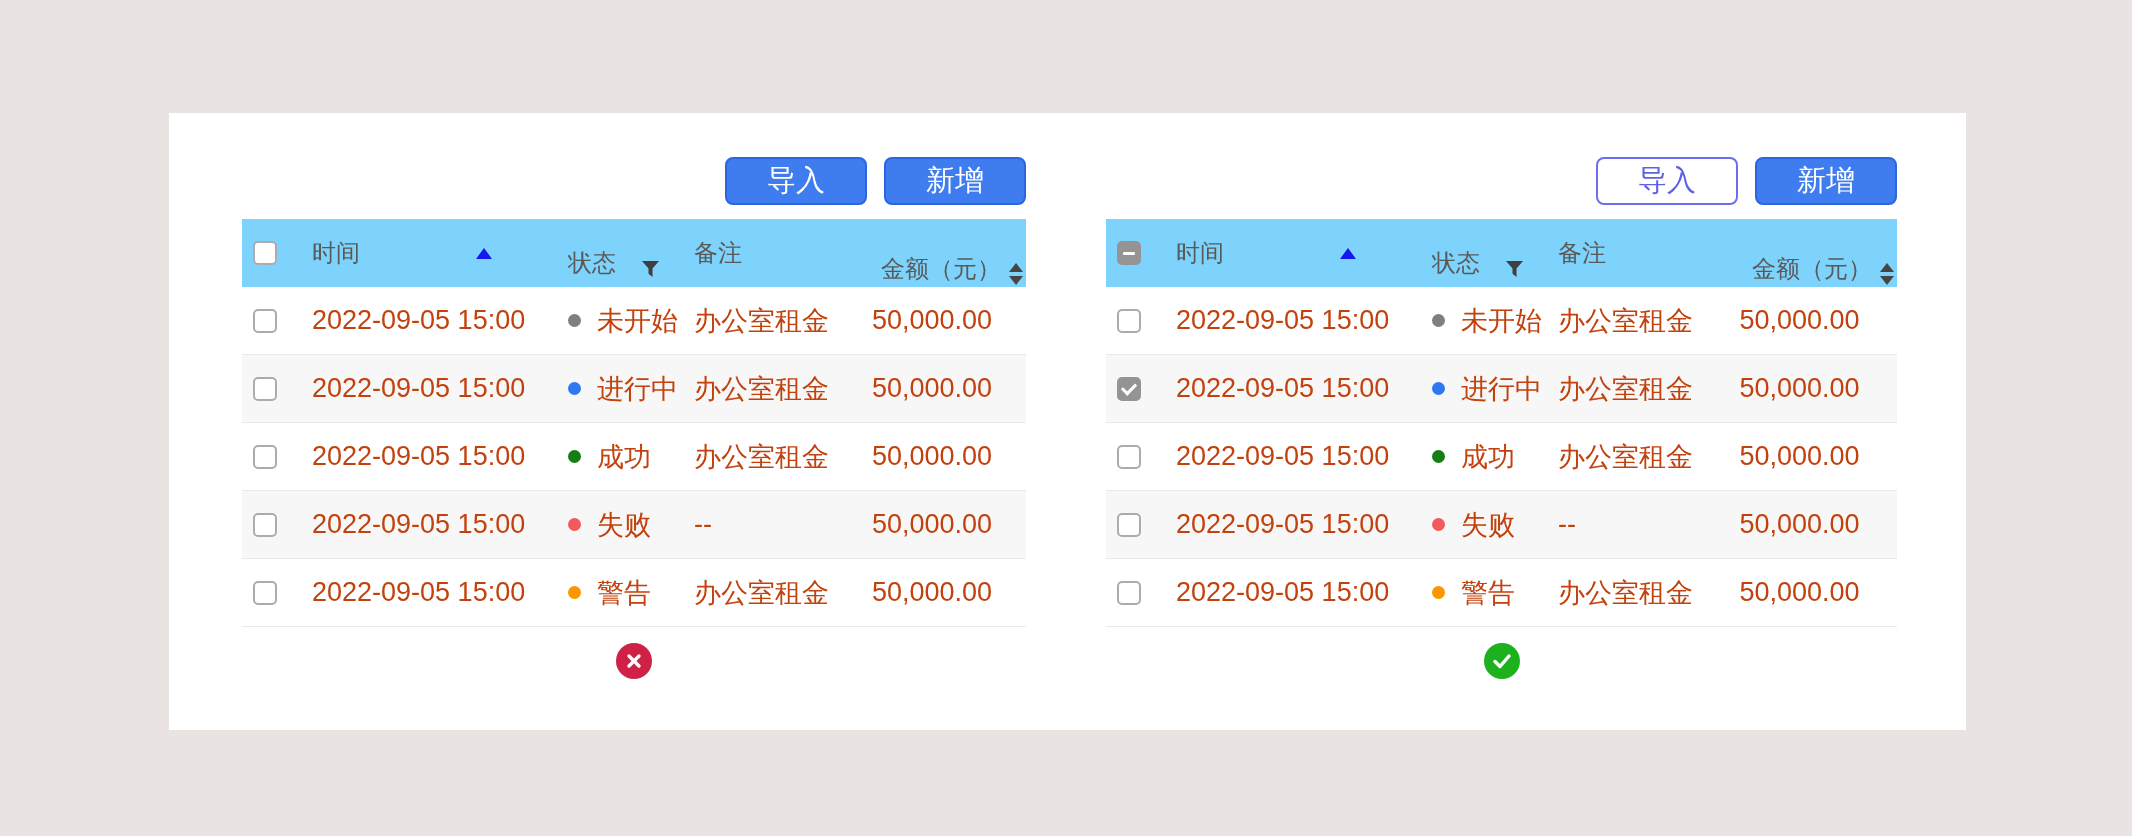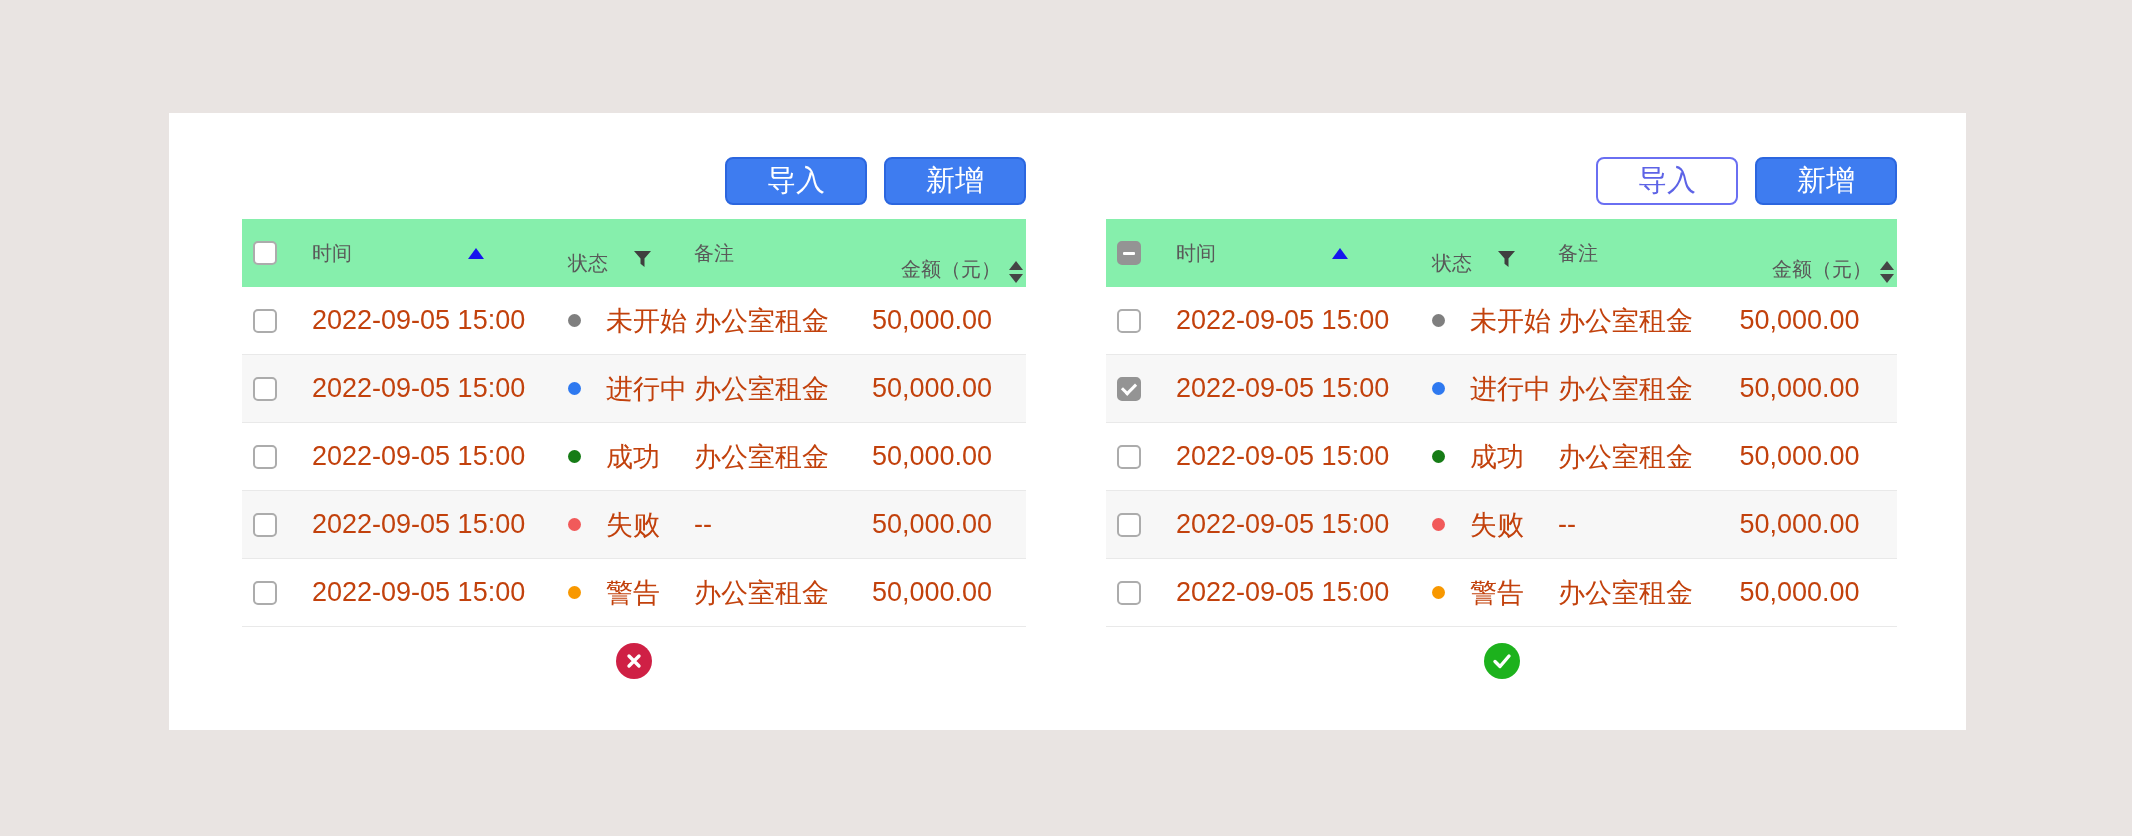--- a/index.html
+++ b/index.html
@@ -16,38 +16,38 @@
 
   .toolbar{margin-top:44px;height:48px;display:flex;justify-content:flex-end;align-items:center;gap:17px;}
   .btn{min-width:124px;height:48px;box-sizing:border-box;border-radius:8px;font-size:29px;
        display:flex;align-items:center;justify-content:center;padding:0 40px;cursor:pointer;user-select:none;}
   .btn.filled{background:#3E7CF0;border:2px solid #2B66DF;color:#FFFFFF;}
   .btn.outlined{background:#FFFFFF;border:2px solid #6A6FF2;color:#5D63E6;}
 
   .tbl{margin-top:14px;}
   .thead,.trow{display:grid;grid-template-columns:70px 256px 126px 170px 1fr;align-items:center;
                height:68px;box-sizing:border-box;}
-  .thead{background:#86efac;color:#595959;font-size:20px;}
+  .thead{background:#7dd3fc;color:#595959;font-size:24px;}
   .trow{font-size:27px;color:#c2410c;background:#FFFFFF;border-bottom:1px solid #E9E9E9;}
   .trow.alt{background:#F7F7F7;}
 
   .c-check{padding-left:11px;display:flex;align-items:center;}
   .cbx{width:24px;height:24px;box-sizing:border-box;border:2px solid #ACACAC;border-radius:5px;
        background:#FFFFFF;display:flex;align-items:center;justify-content:center;cursor:pointer;}
   .cbx.checked,.cbx.indeterminate{background:#949494;border-color:#949494;}
   .dash{width:12px;height:3px;background:#FFFFFF;border-radius:1px;}
   .tick{width:11px;height:6px;border-left:3px solid #FFFFFF;border-bottom:3px solid #FFFFFF;
         transform:rotate(-45deg);margin-bottom:3px;}
 
   .c-time{display:flex;align-items:center;}
   .caret-up{width:0;height:0;border-left:8px solid transparent;border-right:8px solid transparent;
             border-bottom:11px solid #1616EE;margin-left:116px;cursor:pointer;}
-  .c-status-h{display:flex;align-items:flex-start;gap:25px;margin-top:20px;}
+  .c-status-h{display:flex;align-items:flex-end;gap:25px;margin-top:20px;}
   .funnel{display:flex;align-items:center;cursor:pointer;}
-  .c-status{display:flex;align-items:center;gap:25px;}
+  .c-status{display:flex;align-items:center;gap:16px;}
   .dot{width:13px;height:13px;border-radius:50%;flex:none;}
   .c-amount-h{display:flex;align-items:flex-end;justify-content:flex-end;gap:8px;padding-right:3px;margin-top:32px;}
   .sorter{display:flex;flex-direction:column;gap:4px;cursor:pointer;}
   .tri-up{width:0;height:0;border-left:7px solid transparent;border-right:7px solid transparent;
           border-bottom:9px solid #454545;}
   .tri-down{width:0;height:0;border-left:7px solid transparent;border-right:7px solid transparent;
             border-top:9px solid #454545;}
   .c-amount{text-align:center;padding-right:26px;}
 
   .result{width:36px;height:36px;border-radius:50%;margin:16px auto 0;

